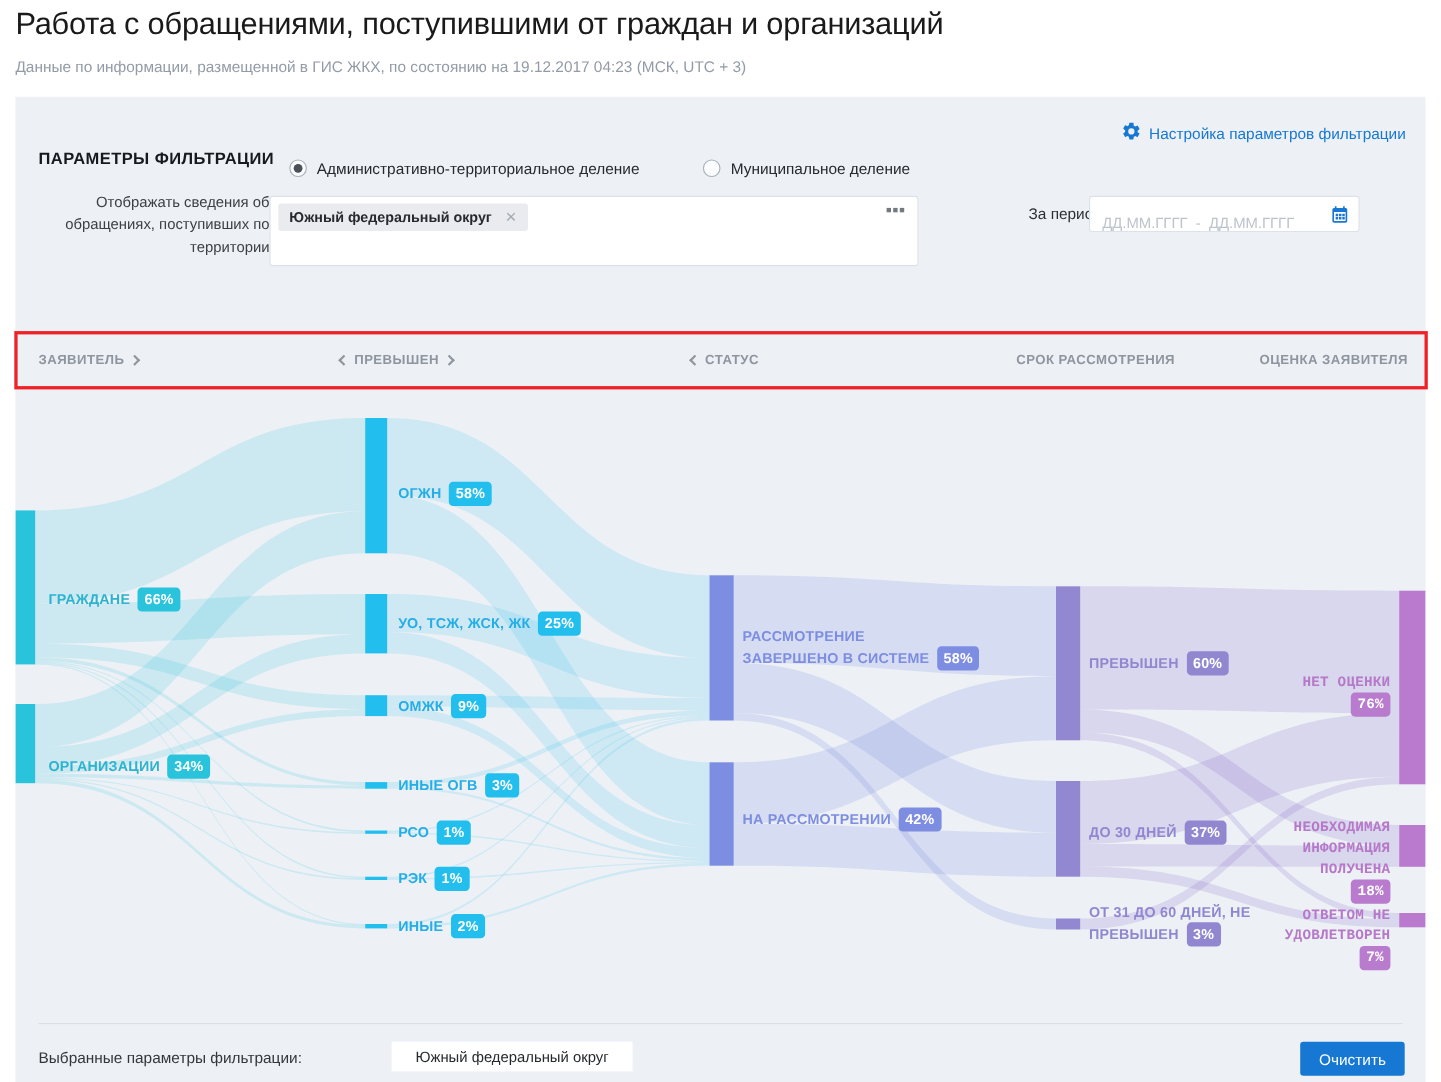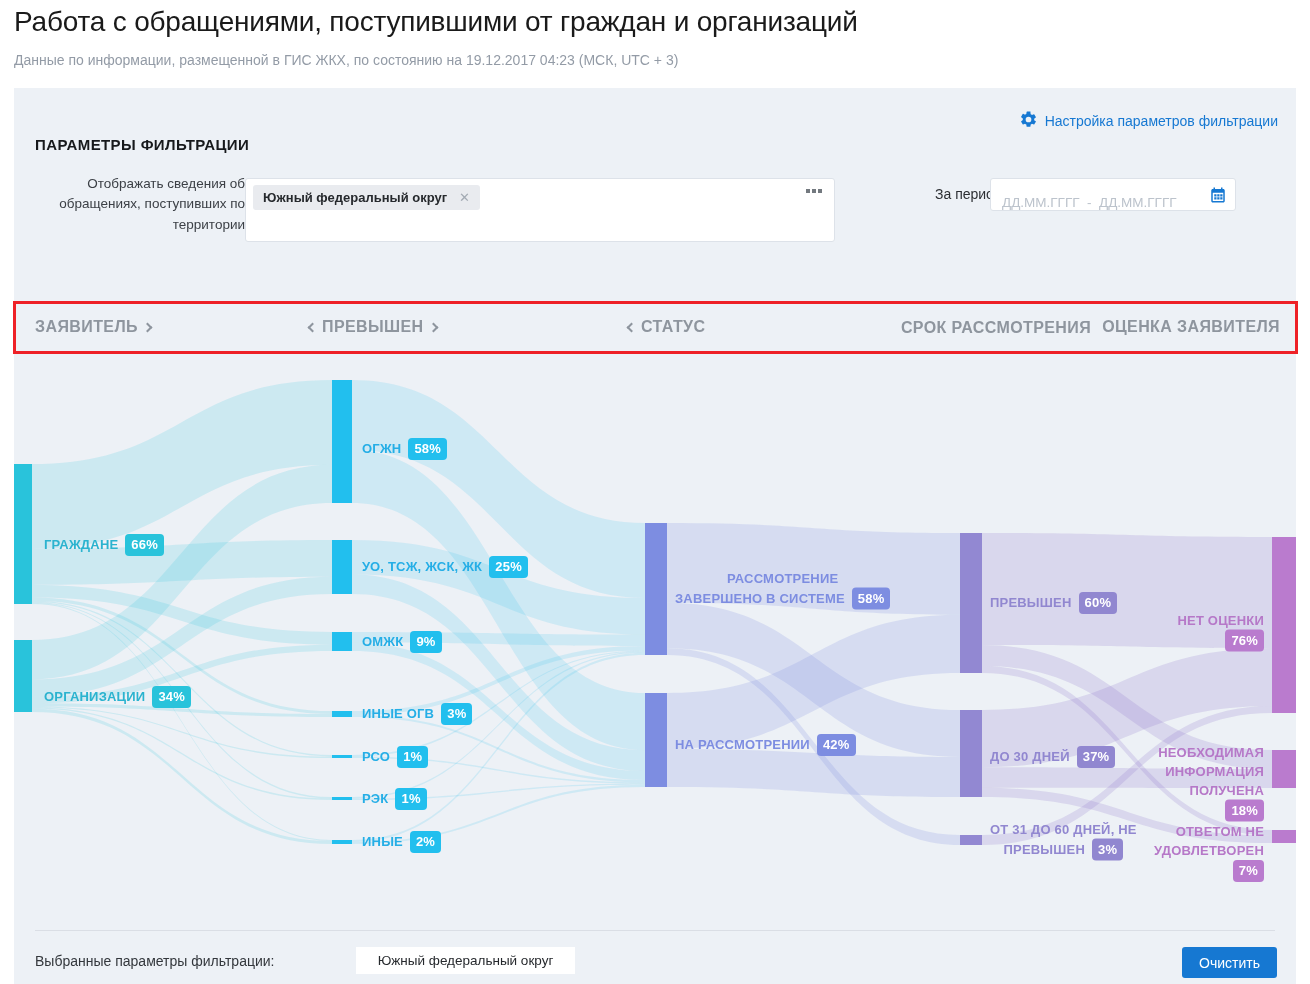--- a/index.html
+++ b/index.html
@@ -31,40 +31,40 @@
   .period-label { position:absolute; left:893px; top:98px; font-size:14px; font-weight:500; color:#2c2f33;margin-left:28px; }
   .period-box { position:absolute; left:976px; top:90px; width:246px; height:33px; }
   .period-box input { width:100%; height:100%; border:1px solid #dde2e9; border-radius:3px; padding:16px 34px 0 11px; font-size:13.5px; color:#333; font-family:"Liberation Sans",sans-serif; }
   .period-box input::placeholder { color:#bcc3cc; }
   .cal-icon { position:absolute; right:9px; top:8px; cursor:pointer; }
 
   
   .red-box { position:absolute; left:13px; top:301px; width:1285px; height:53px; border:3px solid #ee2127; pointer-events:none; z-index:5; }
 
   
-  .sk-head { position:absolute; left:14px; top:304px; width:1282px; height:46px; font-size:16px; font-weight:bold; color:#8e959e; letter-spacing:.4px;padding-left:30px; }
+  .sk-head { position:absolute; left:14px; top:304px; width:1282px; height:46px; font-size:12px; font-weight:bold; color:#8e959e; letter-spacing:.4px;padding-left:30px; }
   .sk-head .itm { position:absolute; top:0; height:46px; display:flex; align-items:center; gap:6px; white-space:nowrap; }
   .chev { display:inline-block; width:7px; height:7px; border-top:2.6px solid #8e959e; border-right:2.6px solid #8e959e; flex:0 0 auto; }
   .chev.r { transform:rotate(45deg); }
   .chev.l { transform:rotate(-135deg); }
   .itm.h1 { left:21px; } .itm.h2 { left:295px; } .itm.h3 { left:614px; }
   .itm.h4 { left:882px; width:200px; justify-content:center; text-align:center; line-height:17px; white-space:normal; }
   .itm.h5 { right:16px; }
 
   
   .sankey { position:absolute; left:14px; top:353px; width:1282px; height:577px; }
   .sankey svg { position:absolute; left:0; top:0; }
-  .nlabel { position:absolute; transform:translateY(-50%); font-size:13px; font-weight:bold; white-space:nowrap; line-height:19px; letter-spacing:.2px;text-align:center; }
+  .nlabel { position:absolute; transform:translateY(-50%); font-size:13px; font-weight:bold; white-space:nowrap; line-height:19px; letter-spacing:.2px; }
   .nlabel.left { text-align:right; }
   .nlabel .badge { display:inline-block; color:#fff; border-radius:4px; padding:1px 6px 2px; margin-left:7px; font-size:13px; }
   .nlabel.c0 { color:#2bb3cf; } .nlabel.c0 .badge { background:#29c3db; }
   .nlabel.c1 { color:#25aee6; } .nlabel.c1 .badge { background:#22bfee; }
   .nlabel.c2 { color:#7d8de1; } .nlabel.c2 .badge { background:#7d8de1; }
   .nlabel.c3 { color:#9187d0; } .nlabel.c3 .badge { background:#9187d0; }
-  .nlabel.c4 { color:#b678c8; } .nlabel.c4 .badge { background:#b97bce; margin-left:0; }
+  .nlabel.c4 { color:#b678c8;font-family:Liberation Mono, monospace; } .nlabel.c4 .badge { background:#b97bce; margin-left:0; }
 
   
   .divider { position:absolute; left:35px; top:930px; width:1240px; height:1px; background:#dadee5; }
   .footer-label { position:absolute; left:35px; top:953px; font-size:14px; color:#33373c; }
   .footer-chip { position:absolute; left:356px; top:947px; width:219px; height:27px; background:#fff; display:flex; align-items:center; justify-content:center; font-size:13.5px; color:#26292d; }
   .clear-btn { position:absolute; left:1182px; top:947px; width:95px; height:31px; background:#1678d2; border:none; border-radius:3px; color:#fff; font-size:14px; font-family:"Liberation Sans",sans-serif; cursor:pointer; }
 </style>
 </head>
 <body>
 
@@ -79,20 +79,30 @@
 
     <div class="settings-link">
       <span>
         <svg width="19" height="19" viewBox="0 0 24 24">
             <path fill="#1678d2" d="M19.14,12.94a7.07,7.07,0,0,0,.06-.94,7.07,7.07,0,0,0-.06-.94l2.03-1.58a.49.49,0,0,0,.12-.61l-1.92-3.32a.49.49,0,0,0-.59-.22l-2.39,1a7.3,7.3,0,0,0-1.62-.94l-.36-2.54A.48.48,0,0,0,13.93,2H10.07a.48.48,0,0,0-.48.41L9.23,4.95a7.3,7.3,0,0,0-1.62.94l-2.39-1a.49.49,0,0,0-.59.22L2.71,8.43a.48.48,0,0,0,.12.61l2.03,1.58a7.07,7.07,0,0,0-.06.94,7.07,7.07,0,0,0,.06.94L2.83,14.08a.49.49,0,0,0-.12.61l1.92,3.32c.12.21.37.3.59.22l2.39-1a7.3,7.3,0,0,0,1.62.94l.36,2.54a.48.48,0,0,0,.48.41h3.86a.48.48,0,0,0,.48-.41l.36-2.54a7.3,7.3,0,0,0,1.62-.94l2.39,1c.22.08.47,0,.59-.22l1.92-3.32a.49.49,0,0,0-.12-.61ZM12,15.6A3.6,3.6,0,1,1,15.6,12,3.6,3.6,0,0,1,12,15.6Z"></path>
           </svg>
       </span>
       <span>Настройка параметров фильтрации</span>
     </div>
 
+    <div class="radio-row">
+      <label class="radio-item">
+        <span class="radio checked"></span>
+        <span>Административно-территориальное деление</span>
+      </label>
+      <label class="radio-item">
+        <span class="radio"></span>
+        <span>Муниципальное деление</span>
+      </label>
+    </div>
 
     <div class="territory-label">Отображать сведения об обращениях, поступивших по территории</div>
 
     <div class="territory-box">
       <span class="chip">
         <span>Южный федеральный округ</span>
         <span class="x">✕</span>
       </span>
       <span class="dots">
           <i></i>

